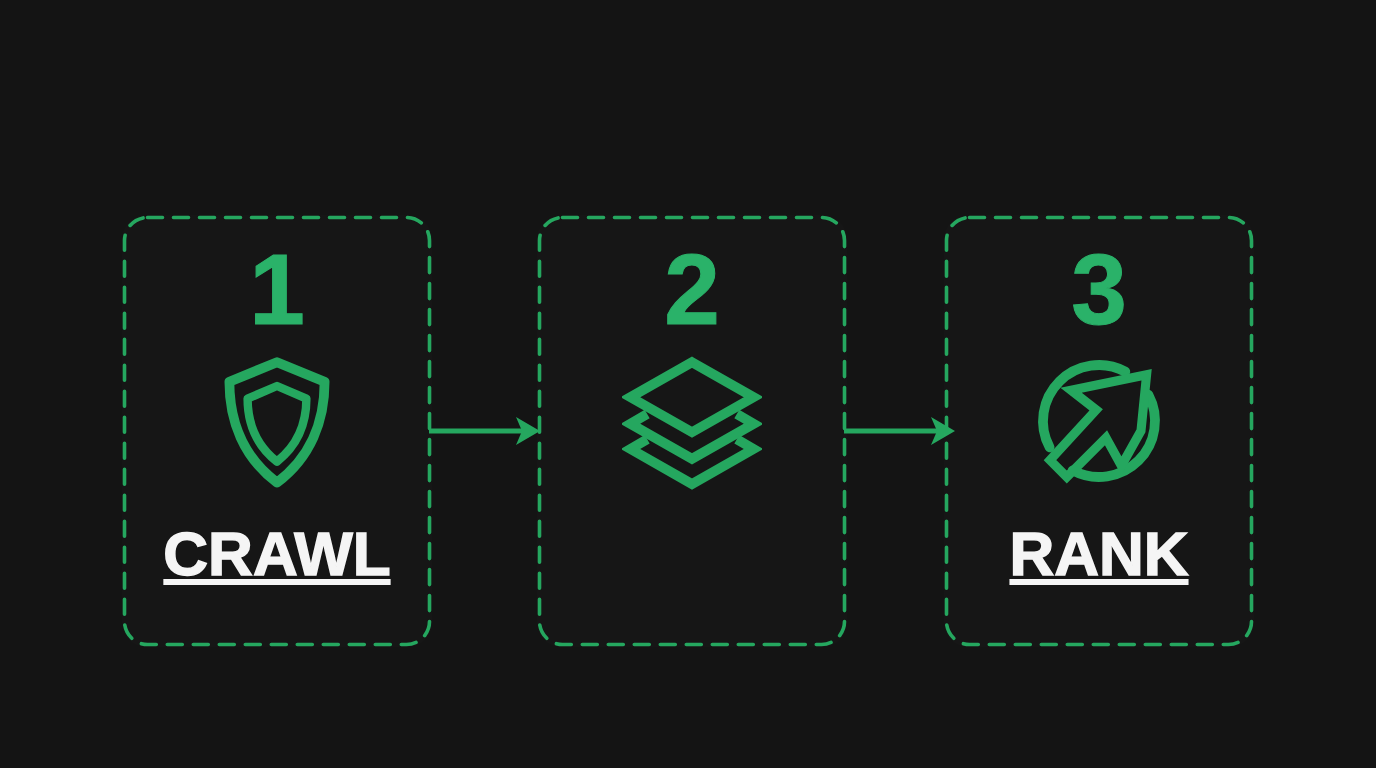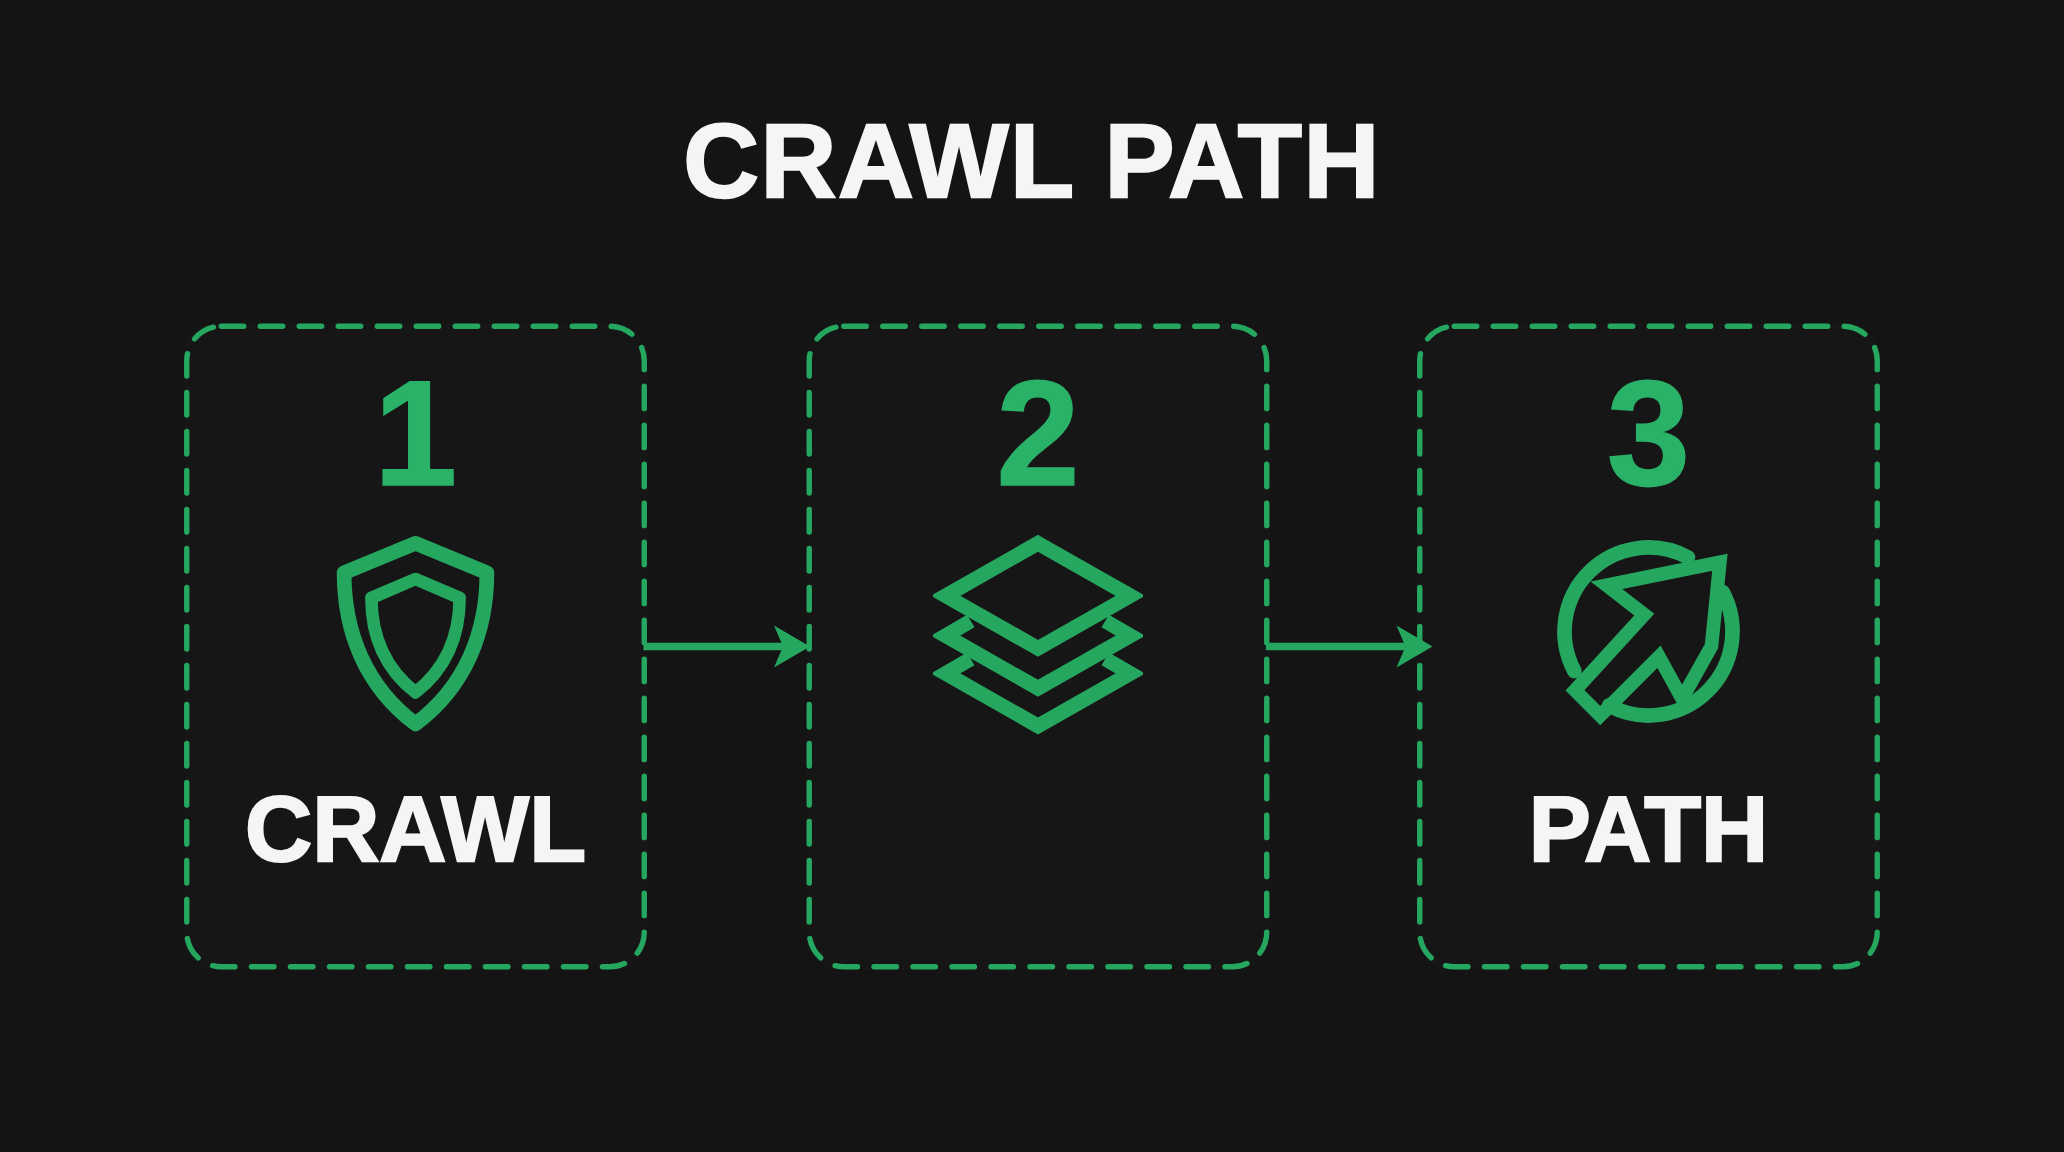--- a/index.html
+++ b/index.html
@@ -65,38 +65,38 @@
     color: var(--green, #25a75f);
   }
   .step-icon svg { width: 140px; height: 140px; display: block; }
   .step-label {
     margin-top: 32px;
     font-size: 62px;
     line-height: 1;
     font-weight: 800;
     letter-spacing: 0px;
     color: var(--white, #f5f5f5);
+    text-decoration: underline;
     -webkit-text-stroke: 1.5px var(--white, #f5f5f5);
   }
   .connector {
     position: absolute;
     top: 411px;
     width: 118px;
     height: 40px;
     color: var(--green, #25a75f);
   }
   .connector.a1 { left: 426px; }
   .connector.a2 { left: 841px; }
 </style>
 </head>
 <body>
 
 <div class="stage">
 
-  <h1 class="page-title">CRAWL PATH</h1>
 
   <div class="card c1">
     <svg class="card-border" width="310" height="432" viewBox="0 0 310 432">
       <rect x="2.5" y="2.5" width="305" height="427" rx="23" fill="none" stroke="var(--green, #25a75f)" stroke-width="3.6" stroke-dasharray="15 11" stroke-linecap="round"></rect>
     </svg>
     <div class="step-number">1</div>
     <div class="step-icon">
       <svg viewBox="0 0 100 100" fill="none" stroke="currentColor" stroke-linejoin="round" stroke-linecap="round">
         <path d="M50 8 L16 22 C16 50 26 76 50 94 C74 76 84 50 84 22 Z" stroke-width="7"></path>
         <path d="M50 25 L29 34 C29 53 36 68 50 79 C64 68 71 53 71 34 Z" stroke-width="6"></path>
@@ -134,16 +134,16 @@
       <rect x="2.5" y="2.5" width="305" height="427" rx="23" fill="none" stroke="var(--green, #25a75f)" stroke-width="3.6" stroke-dasharray="15 11" stroke-linecap="round"></rect>
     </svg>
     <div class="step-number">3</div>
     <div class="step-icon">
       <svg viewBox="0 0 100 100" fill="none" stroke="currentColor">
         <path d="M68.8 14.7 A40 40 0 0 0 14.7 68.8" stroke-width="7" stroke-linecap="round"></path>
         <path d="M31.2 85.3 A40 40 0 0 0 85.3 31.2" stroke-width="7" stroke-linecap="round"></path>
         <path d="M84 17 L30 28 L48 42 L15 78 L27 90 L55 62 L66 82 L80 57 Z" stroke-width="6.5" stroke-linejoin="miter"></path>
       </svg>
     </div>
-    <div class="step-label">PATH</div>
+    <div class="step-label">RANK</div>
   </div>
 
 </div>
 
 </body></html>

